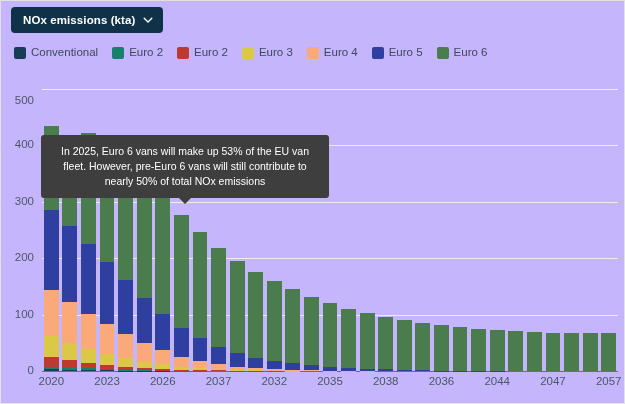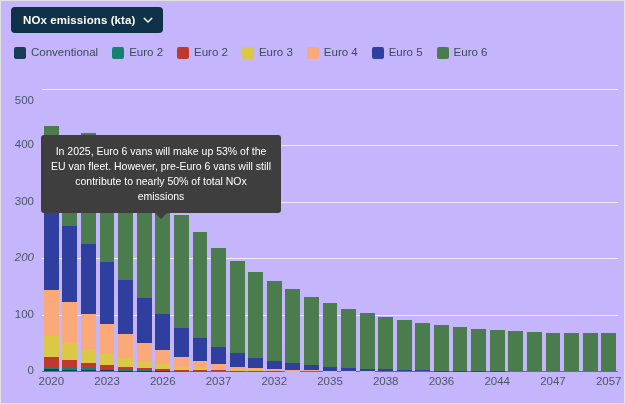--- a/index.html
+++ b/index.html
@@ -129,21 +129,21 @@
     flex-direction: column-reverse;
     box-sizing: border-box;
   }
   .seg { width: 100%; }
 
   
   .tooltip {
     position: absolute;
     left: 40px;
     top: 62px;
-    width: 240px;
+    width: 288px;
     box-sizing: border-box;
     background: #3e3e3e;
     color: #ffffff;
     font-size: 10.5px;
     line-height: 15px;
     text-align: center;
     padding: 9px 10px 9px;
     border-radius: 3px;
     z-index: 5;
   }
@@ -203,21 +203,21 @@
       </div>
     </div>
 
   <div class="plot-wrap">
     <div class="grid-layer" id="grid-layer">
         <div class="gridline zero" style="top: 298px;"></div>
         <div class="ytick" style="top: 298px;">0</div>
         <div class="gridline" style="top: 241.6px;"></div>
         <div class="ytick" style="top: 241.6px;">100</div>
         <div class="gridline" style="top: 185.2px;"></div>
-        <div class="ytick" style="top: 185.2px; font-style: italic;">200</div>
+        <div class="ytick" style="top: 185.2px;">200</div>
         <div class="gridline" style="top: 128.8px;"></div>
         <div class="ytick" style="top: 128.8px;">300</div>
         <div class="gridline" style="top: 72.4px;"></div>
         <div class="ytick" style="top: 72.4px;">400</div>
         <div class="gridline" style="top: 16px;"></div>
         <div class="ytick" style="top: 16px; margin-top: 12px;">500</div>
       </div>
     <div class="bars-layer" id="bars-layer">
         <div class="bar" title="2020" style="left: 42.8581px; width: 14.8645px; bottom: 34px; height: 245.34px;">
           <div class="seg" style="background: rgb(26, 61, 87); height: 1.692px;"></div>

